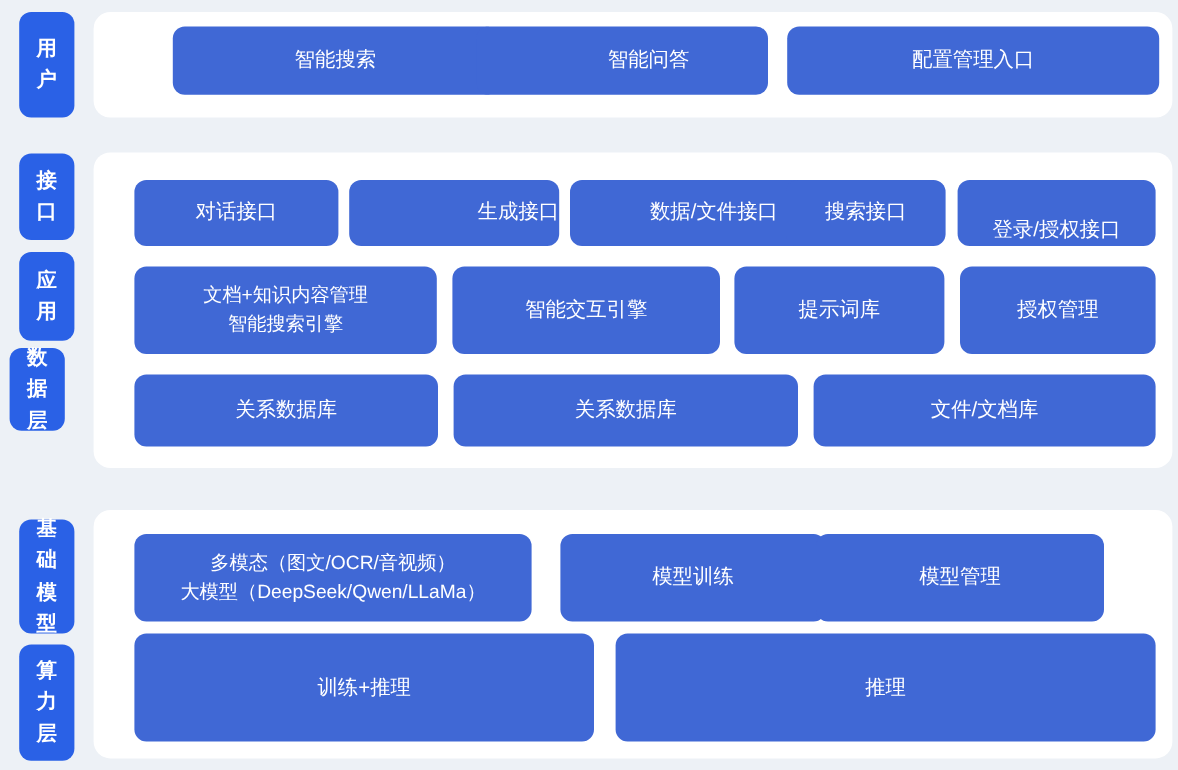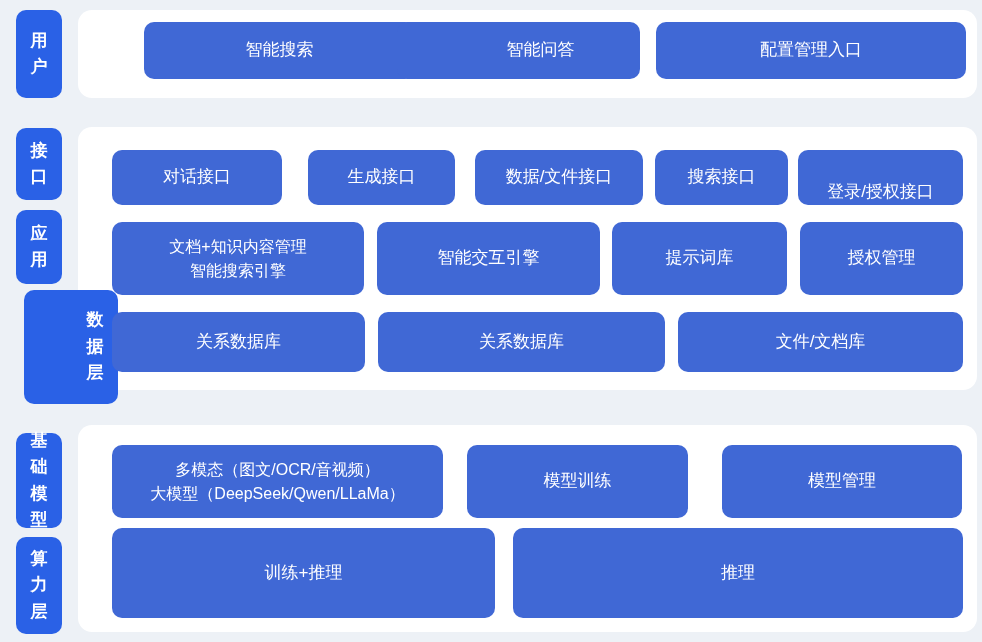--- a/index.html
+++ b/index.html
@@ -78,31 +78,31 @@
   </div>
 
   <div class="panel" style="left:78px; top:127px; width:899px; height:263px;"></div>
 
   <div class="side-label" style="left:16px; top:128px; height:72px;">
     <span>接口</span>
   </div>
   <div class="side-label" style="left:16px; top:210px; height:74px;">
     <span>应用</span>
   </div>
-  <div class="side-label" style="left:24px; top:290px; height:114px;padding-left:48px;">
+  <div class="side-label" style="left:8px; top:290px; height:69px;">
     <span>数据层</span>
   </div>
 
   <div class="box" style="left:112px; top:150px; width:170px; height:55px;">
     <span>对话接口</span>
   </div>
-  <div class="box" style="left:308px; top:150px; width:147px; height:55px;">
+  <div class="box" style="left:291px; top:150px; width:175px; height:55px;justify-content:flex-end;">
     <span>生成接口</span>
   </div>
-  <div class="box" style="left:475px; top:150px; width:168px; height:55px;">
+  <div class="box" style="left:475px; top:150px; width:168px; height:55px;padding-left:36px;">
     <span>数据/文件接口</span>
   </div>
   <div class="box" style="left:655px; top:150px; width:133px; height:55px;">
     <span>搜索接口</span>
   </div>
   <div class="box" style="left:798px; top:150px; width:165px; height:55px;align-items:flex-end;">
     <span>登录/授权接口</span>
   </div>
 
   <div class="box small-text" style="left:112px; top:222px; width:252px; height:73px;">
@@ -138,21 +138,21 @@
     <span>算力层</span>
   </div>
 
   <div class="box small-text" style="left:112px; top:445px; width:331px; height:73px;">
     <span>多模态（图文/OCR/音视频）
 大模型（DeepSeek/Qwen/LLaMa）</span>
   </div>
   <div class="box" style="left:467px; top:445px; width:221px; height:73px;">
     <span>模型训练</span>
   </div>
-  <div class="box" style="left:722px; top:445px; width:240px; height:73px;">
+  <div class="box" style="left:680px; top:445px; width:240px; height:73px;">
     <span>模型管理</span>
   </div>
 
   <div class="box" style="left:112px; top:528px; width:383px; height:90px;">
     <span>训练+推理</span>
   </div>
   <div class="box" style="left:513px; top:528px; width:450px; height:90px;">
     <span>推理</span>
   </div>
 

